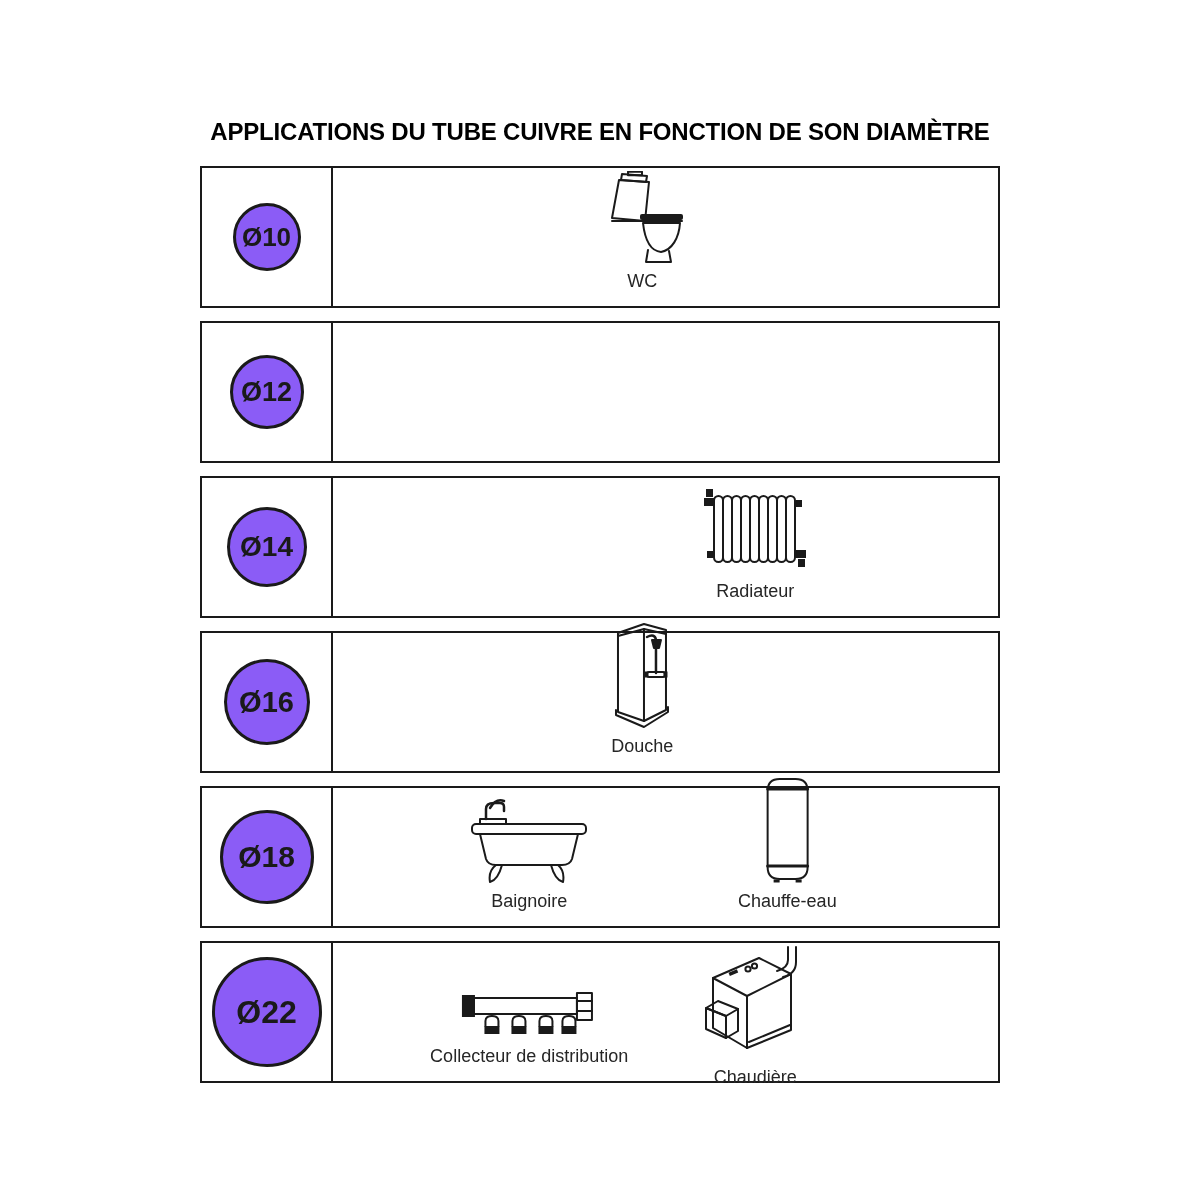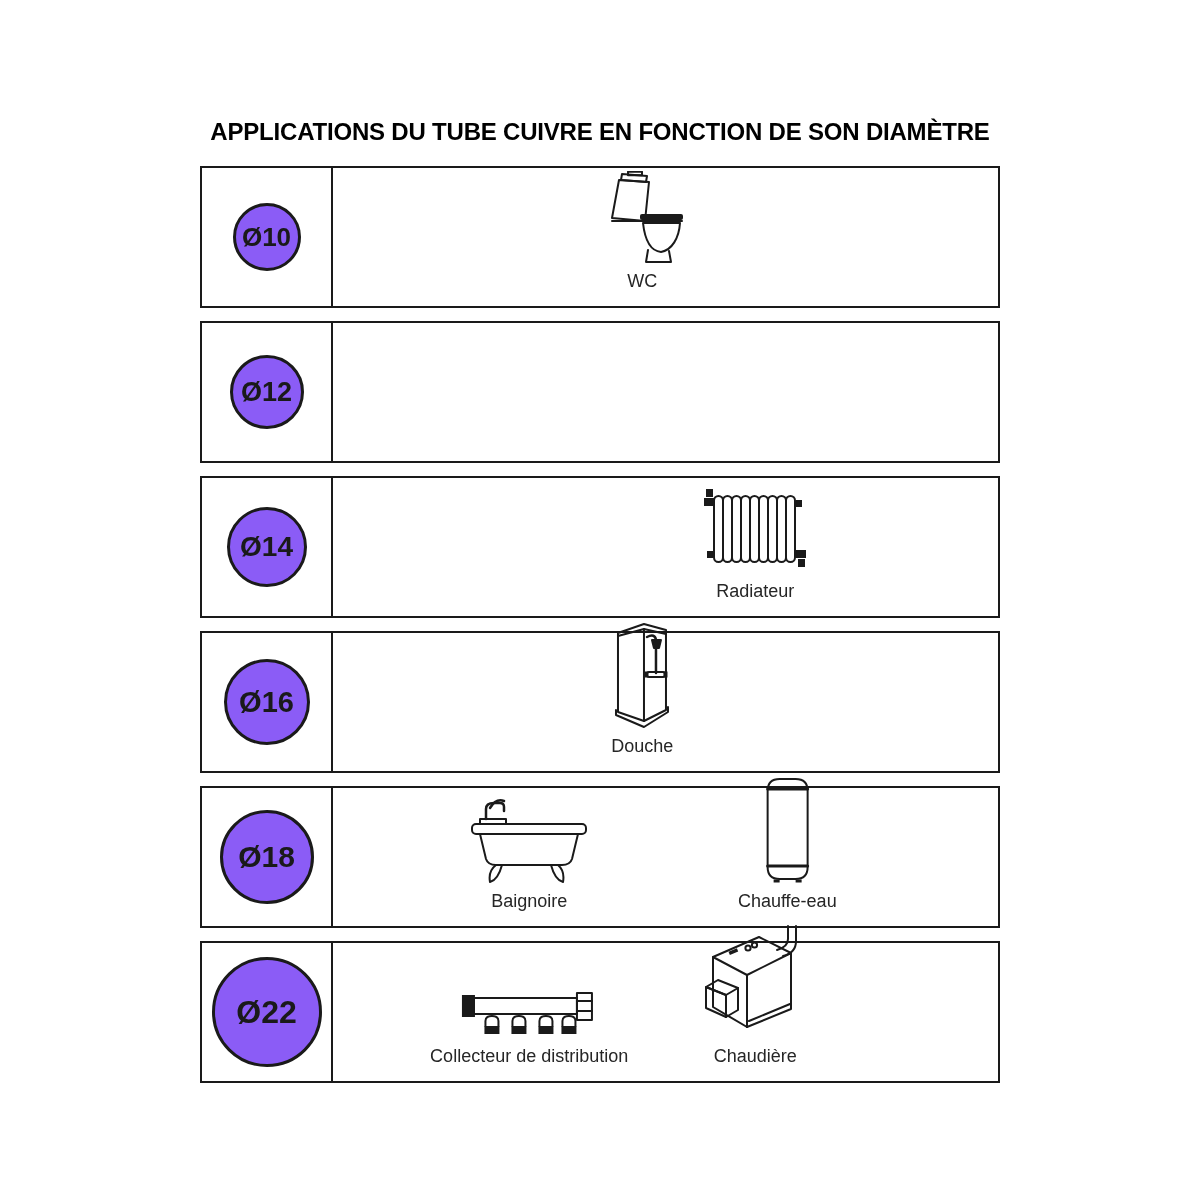--- a/index.html
+++ b/index.html
@@ -218,21 +218,21 @@
                 <path d="M53.5 34 V29 Q53.5 24 60 24 Q66.5 24 66.5 29 V34"></path>
                 <rect x="52.5" y="34" width="15" height="8" fill="#1a1a1a" stroke="none"></rect>
                 <path d="M80.5 34 V29 Q80.5 24 87 24 Q93.5 24 93.5 29 V34"></path>
                 <rect x="79.5" y="34" width="15" height="8" fill="#1a1a1a" stroke="none"></rect>
                 <path d="M103.5 34 V29 Q103.5 24 110 24 Q116.5 24 116.5 29 V34"></path>
                 <rect x="102.5" y="34" width="15" height="8" fill="#1a1a1a" stroke="none"></rect>
               </svg>
             </div>
             <div class="label">Collecteur de distribution</div>
           </div>
-          <div class="item" style="left: 63.5%;">
+          <div class="item" style="left: 63.5%; margin-top: 21px;">
             <div class="icon-box">
               <svg width="100" height="113" viewBox="0 0 100 113" fill="none" stroke="#1a1a1a" stroke-width="2" stroke-linecap="round" stroke-linejoin="round">
                 <path d="M83 1 V14 Q83 22 72 25"></path>
                 <path d="M91 1 V16 Q91 28 78 31"></path>
                 <path d="M8 32 L54 12 L86 28 L42 50 Z"></path>
                 <path d="M42 50 V102"></path>
                 <path d="M8 32 V82 L42 102"></path>
                 <path d="M86 28 V84 L42 102"></path>
                 <path d="M44 96 L85 79"></path>
                 <rect x="24" y="25" width="9" height="3.5" fill="#1a1a1a" stroke="none" transform="rotate(-22 28 27)"></rect>

